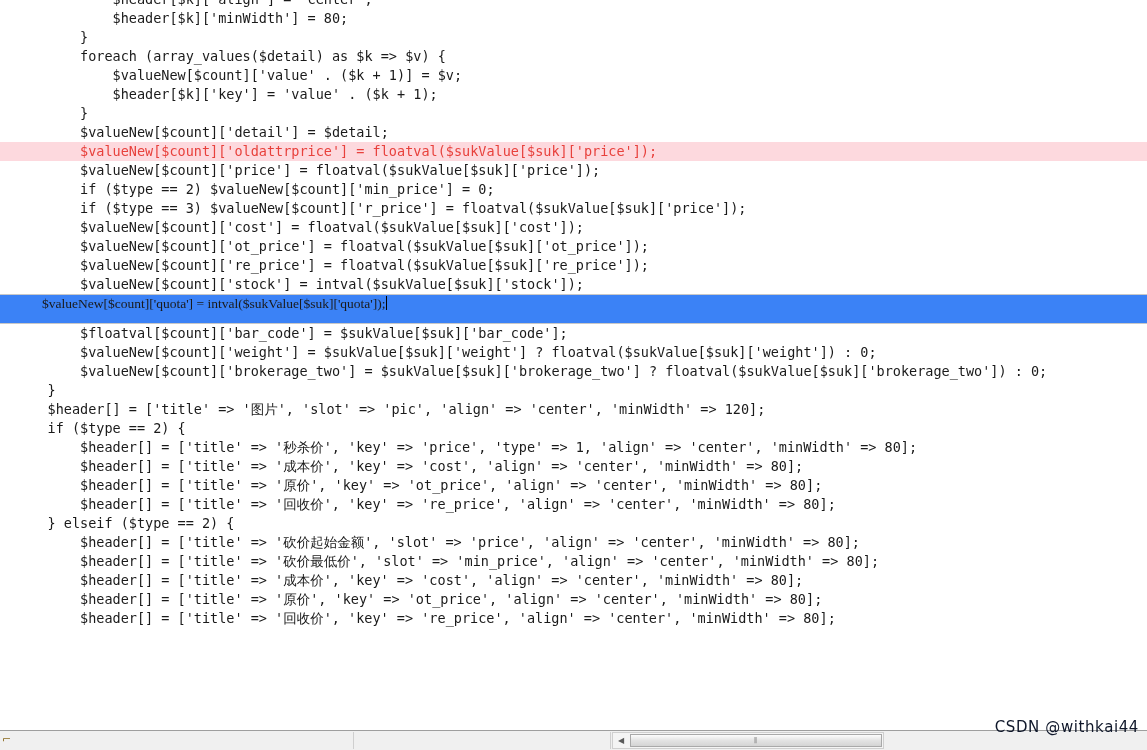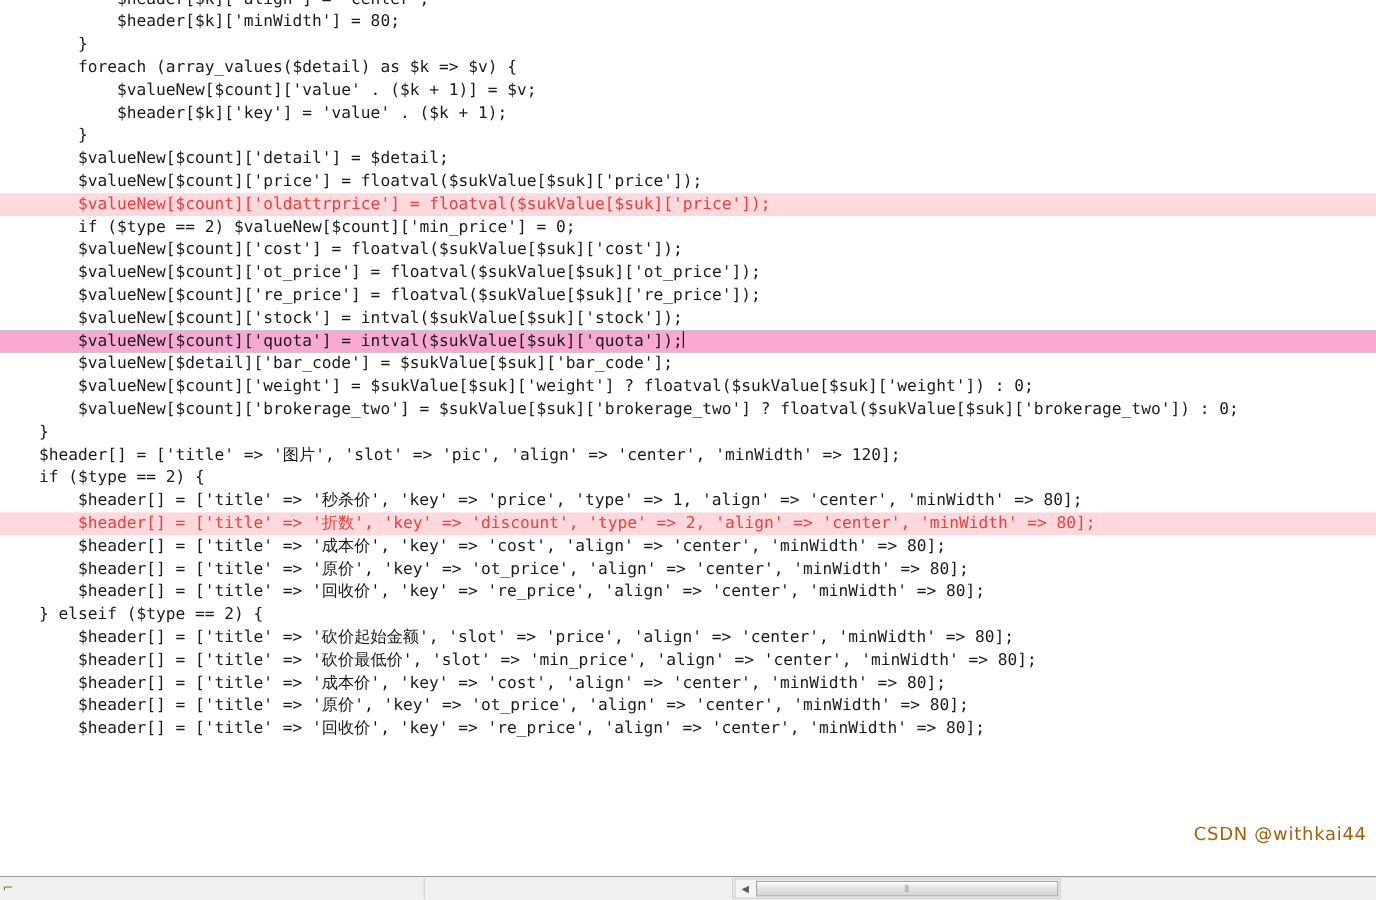--- a/index.html
+++ b/index.html
@@ -39,37 +39,38 @@
     line-height: 19px;
     white-space: pre;
     font-family: "DejaVu Sans Mono", "Liberation Mono", monospace;
     font-size: 13.5px;
     color: #1a1a1a;
     padding-left: 0;
     box-sizing: border-box;
   }
   .code-line .txt {
     display: inline-block;
-    padding-left: 0;
+    padding-left: 15px;
   }
 
   
   .code-line.hl {
     background: #fdd9de;
     color: #e8413c;
   }
   .code-line.hl .txt { color: #e8413c; }
 
   
   .code-line.caret-line {
     border-top: 1px solid #c8c8c8;
     border-bottom: 1px solid #c8c8c8;
-    height: 19px;
+    height: 30px;
     line-height: 17px;
-    background: #f9a8d4;
+    background: #3b82f6;
+    font-family: Liberation Serif, serif;
   }
 
   
   .caret {
     display: inline-block;
     width: 1px;
     height: 14px;
     background: #000000;
     vertical-align: -2px;
     margin-left: 0px;
@@ -159,59 +160,59 @@
     top: 1px;
     width: 261px;
     height: 17px;
     background: #f0f0f0;
   }
 
   
   #watermark {
     position: absolute;
     right: 8px;
-    top: 686px;
+    top: 718px;
     font-family: "DejaVu Sans", "Liberation Sans", sans-serif;
     font-size: 15px;
-    color: #a16207;
+    color: #0f172a;
     letter-spacing: 0.6px;
     user-select: none;
     white-space: nowrap;
   }
 </style>
 </head>
 <body>
 
 <div id="app">
 
   <div id="editor" style="margin-top: -10px;">
       <div class="code-line"><span class="txt">            $header[$k]['align'] = 'center';</span></div>
       <div class="code-line"><span class="txt">            $header[$k]['minWidth'] = 80;</span></div>
       <div class="code-line"><span class="txt">        }</span></div>
       <div class="code-line"><span class="txt">        foreach (array_values($detail) as $k =&gt; $v) {</span></div>
       <div class="code-line"><span class="txt">            $valueNew[$count]['value' . ($k + 1)] = $v;</span></div>
       <div class="code-line"><span class="txt">            $header[$k]['key'] = 'value' . ($k + 1);</span></div>
       <div class="code-line"><span class="txt">        }</span></div>
       <div class="code-line"><span class="txt">        $valueNew[$count]['detail'] = $detail;</span></div>
+      <div class="code-line hl"><span class="txt">        $valueNew[$count]['oldattrprice'] = floatval($sukValue[$suk]['price']);</span></div>
       <div class="code-line"><span class="txt">        $valueNew[$count]['price'] = floatval($sukValue[$suk]['price']);</span></div>
-      <div class="code-line hl"><span class="txt">        $valueNew[$count]['oldattrprice'] = floatval($sukValue[$suk]['price']);</span></div>
       <div class="code-line"><span class="txt">        if ($type == 2) $valueNew[$count]['min_price'] = 0;</span></div>
+      <div class="code-line"><span class="txt">        if ($type == 3) $valueNew[$count]['r_price'] = floatval($sukValue[$suk]['price']);</span></div>
       <div class="code-line"><span class="txt">        $valueNew[$count]['cost'] = floatval($sukValue[$suk]['cost']);</span></div>
       <div class="code-line"><span class="txt">        $valueNew[$count]['ot_price'] = floatval($sukValue[$suk]['ot_price']);</span></div>
       <div class="code-line"><span class="txt">        $valueNew[$count]['re_price'] = floatval($sukValue[$suk]['re_price']);</span></div>
       <div class="code-line"><span class="txt">        $valueNew[$count]['stock'] = intval($sukValue[$suk]['stock']);</span></div>
       <div class="code-line caret-line"><span class="txt">        $valueNew[$count]['quota'] = intval($sukValue[$suk]['quota']);</span><span class="caret"></span></div>
-      <div class="code-line"><span class="txt">        $valueNew[$detail]['bar_code'] = $sukValue[$suk]['bar_code'];</span></div>
+      <div class="code-line"><span class="txt">        $floatval[$count]['bar_code'] = $sukValue[$suk]['bar_code'];</span></div>
       <div class="code-line"><span class="txt">        $valueNew[$count]['weight'] = $sukValue[$suk]['weight'] ? floatval($sukValue[$suk]['weight']) : 0;</span></div>
       <div class="code-line"><span class="txt">        $valueNew[$count]['brokerage_two'] = $sukValue[$suk]['brokerage_two'] ? floatval($sukValue[$suk]['brokerage_two']) : 0;</span></div>
       <div class="code-line"><span class="txt">    }</span></div>
       <div class="code-line"><span class="txt">    $header[] = ['title' =&gt; '图片', 'slot' =&gt; 'pic', 'align' =&gt; 'center', 'minWidth' =&gt; 120];</span></div>
       <div class="code-line"><span class="txt">    if ($type == 2) {</span></div>
       <div class="code-line"><span class="txt">        $header[] = ['title' =&gt; '秒杀价', 'key' =&gt; 'price', 'type' =&gt; 1, 'align' =&gt; 'center', 'minWidth' =&gt; 80];</span></div>
-      <div class="code-line hl"><span class="txt">        $header[] = ['title' =&gt; '折数', 'key' =&gt; 'discount', 'type' =&gt; 2, 'align' =&gt; 'center', 'minWidth' =&gt; 80];</span></div>
       <div class="code-line"><span class="txt">        $header[] = ['title' =&gt; '成本价', 'key' =&gt; 'cost', 'align' =&gt; 'center', 'minWidth' =&gt; 80];</span></div>
       <div class="code-line"><span class="txt">        $header[] = ['title' =&gt; '原价', 'key' =&gt; 'ot_price', 'align' =&gt; 'center', 'minWidth' =&gt; 80];</span></div>
       <div class="code-line"><span class="txt">        $header[] = ['title' =&gt; '回收价', 'key' =&gt; 're_price', 'align' =&gt; 'center', 'minWidth' =&gt; 80];</span></div>
       <div class="code-line"><span class="txt">    } elseif ($type == 2) {</span></div>
       <div class="code-line"><span class="txt">        $header[] = ['title' =&gt; '砍价起始金额', 'slot' =&gt; 'price', 'align' =&gt; 'center', 'minWidth' =&gt; 80];</span></div>
       <div class="code-line"><span class="txt">        $header[] = ['title' =&gt; '砍价最低价', 'slot' =&gt; 'min_price', 'align' =&gt; 'center', 'minWidth' =&gt; 80];</span></div>
       <div class="code-line"><span class="txt">        $header[] = ['title' =&gt; '成本价', 'key' =&gt; 'cost', 'align' =&gt; 'center', 'minWidth' =&gt; 80];</span></div>
       <div class="code-line"><span class="txt">        $header[] = ['title' =&gt; '原价', 'key' =&gt; 'ot_price', 'align' =&gt; 'center', 'minWidth' =&gt; 80];</span></div>
       <div class="code-line"><span class="txt">        $header[] = ['title' =&gt; '回收价', 'key' =&gt; 're_price', 'align' =&gt; 'center', 'minWidth' =&gt; 80];</span></div>
     </div>

